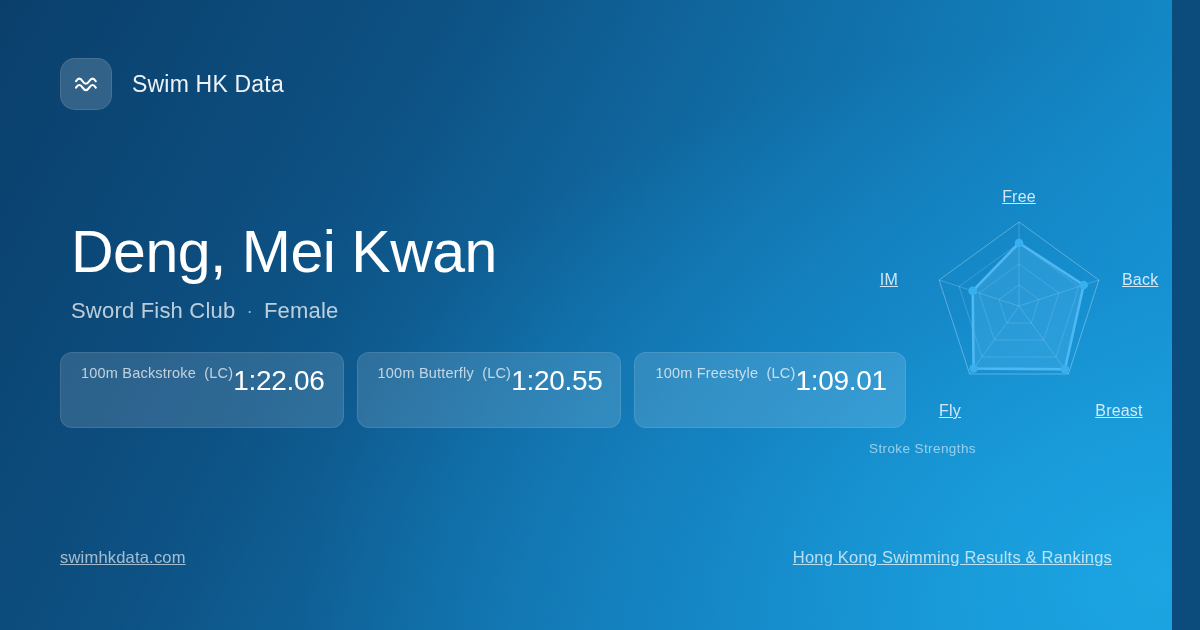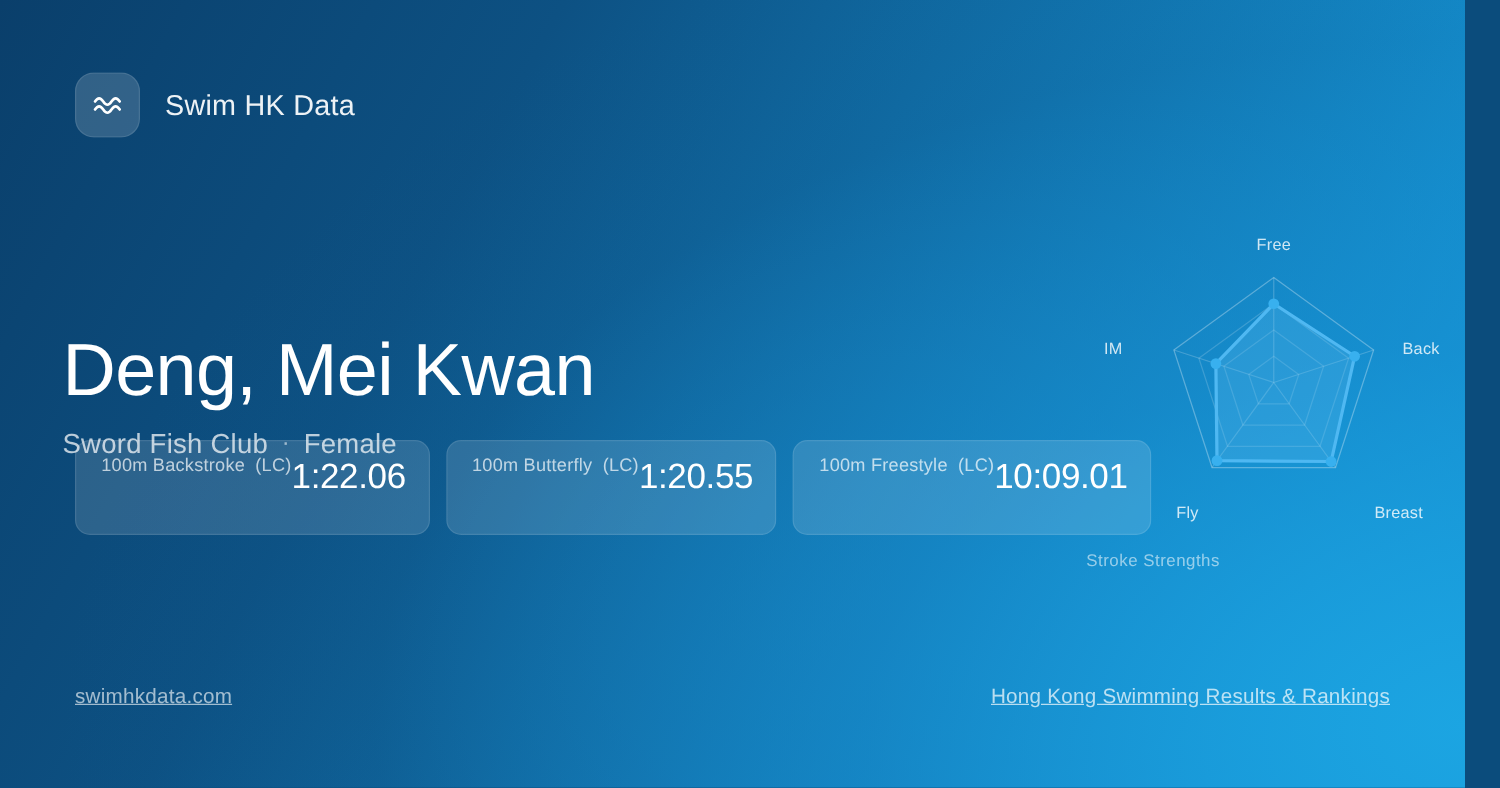--- a/index.html
+++ b/index.html
@@ -27,21 +27,21 @@
     width:52px; height:52px; border-radius:15px;
     background:rgba(255,255,255,0.16);
     border:1px solid rgba(255,255,255,0.10);
     display:flex; align-items:center; justify-content:center;
   }
   #brand-name {
     font-size:23px; font-weight:400; letter-spacing:0.2px;
     color:rgba(255,255,255,0.93);
   }
   
-  #hero { position:absolute; left:50px; top:222px;margin-top:44px; }
+  #hero { position:absolute; left:71px; top:222px; }
   #athlete-name {
     font-size:59px; line-height:1.02; font-weight:400;
     color:#ffffff; letter-spacing:-0.5px; white-space:nowrap;
   }
   #athlete-meta {
     margin-top:16px;
     font-size:22px; font-weight:400;
     color:rgba(255,255,255,0.72); letter-spacing:0.2px;
     display:flex; align-items:center; gap:11px;
   }
@@ -68,22 +68,22 @@
     font-size:28px; color:#ffffff; letter-spacing:-0.3px; white-space:nowrap;
   }
   
   #radar-panel {
     position:absolute; left:869px; top:166px;
     width:300px; height:310px;
   }
   #radar-svg { position:absolute; left:0; top:0; }
   .radar-axis-label {
     position:absolute;
-    font-size:13px; color:rgba(255,255,255,0.80);
-    white-space:nowrap; letter-spacing:0.2px;
+    font-size:16px; color:rgba(255,255,255,0.80);
+    white-space:nowrap; letter-spacing:0.2px;text-decoration:underline;
   }
   #radar-caption {
     position:absolute; left:0; right:0; top:275px;
     text-align:left;
     font-size:13.5px; color:rgba(255,255,255,0.55); letter-spacing:0.4px;
   }
   
   #footer {
     position:absolute; left:60px; right:60px; top:548px;
     display:flex; justify-content:space-between; align-items:baseline;
@@ -130,21 +130,21 @@
         <span>100m Butterfly</span>
         <span class="course">(LC)</span>
       </div>
       <div class="stat-time">1:20.55</div>
     </div>
     <div class="stat-card">
       <div class="stat-label">
         <span>100m Freestyle</span>
         <span class="course">(LC)</span>
       </div>
-      <div class="stat-time">10:09.01</div>
+      <div class="stat-time">1:09.01</div>
     </div>
   </div>
 
   <div id="radar-panel">
     <svg id="radar-svg" width="300" height="300" viewBox="0 0 300 300">
       <g id="radar-grid">
           <polygon points="150.0,56.0 229.9,114.0 199.4,208.0 100.6,208.0 70.1,114.0" fill="none" stroke="rgba(255,255,255,0.3)" stroke-width="1"></polygon>
           <polygon points="150.0,77.0 209.9,120.5 187.0,191.0 113.0,191.0 90.1,120.5" fill="none" stroke="rgba(255,255,255,0.17)" stroke-width="1"></polygon>
           <polygon points="150.0,98.0 189.9,127.0 174.7,174.0 125.3,174.0 110.1,127.0" fill="none" stroke="rgba(255,255,255,0.17)" stroke-width="1"></polygon>
           <polygon points="150.0,119.0 170.0,133.5 162.3,157.0 137.7,157.0 130.0,133.5" fill="none" stroke="rgba(255,255,255,0.17)" stroke-width="1"></polygon>

